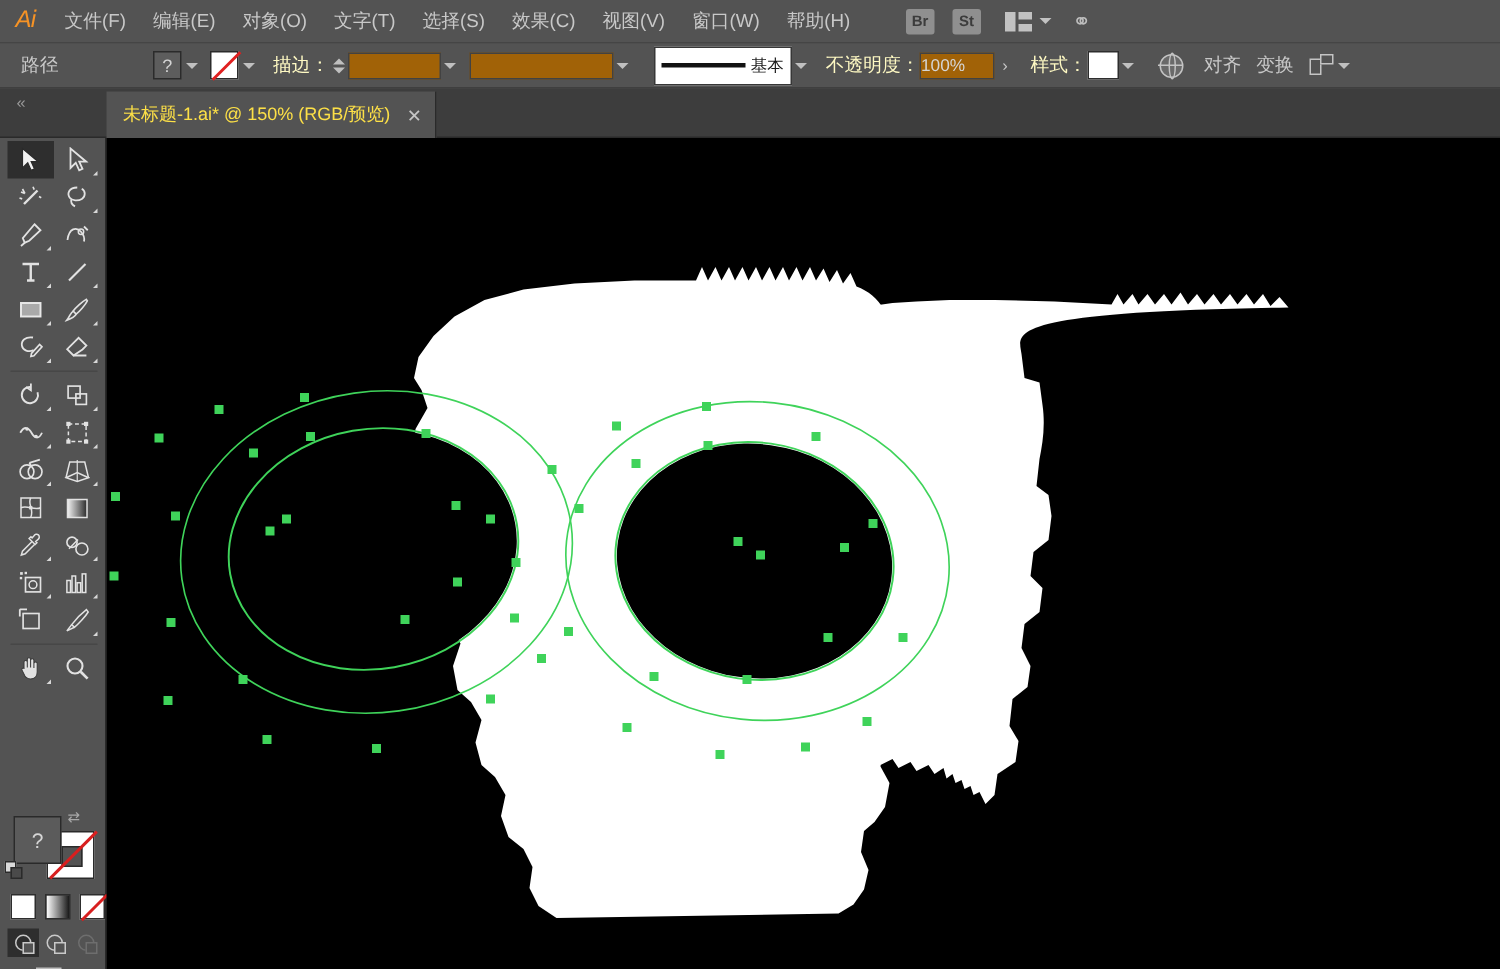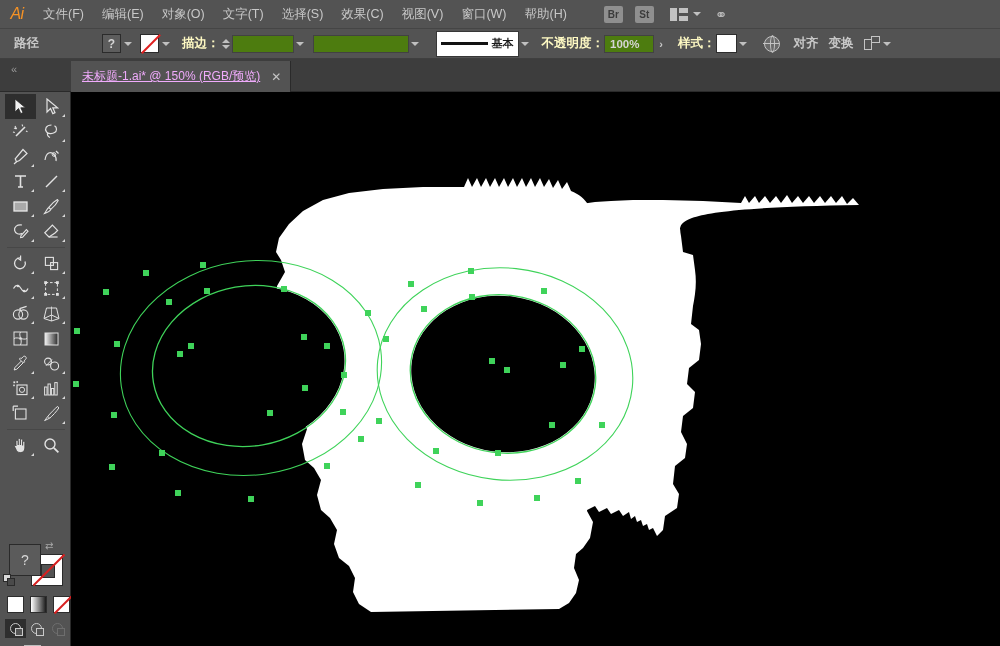--- a/index.html
+++ b/index.html
@@ -40,21 +40,21 @@
   .layout-glyph .lg-l { position: absolute; left: 0; top: 0; width: 7px; height: 13px; background: #c2c2c2; }
   .layout-glyph .lg-r1 { position: absolute; left: 9px; top: 0; width: 9px; height: 5px; background: #c2c2c2; }
   .layout-glyph .lg-r2 { position: absolute; left: 9px; top: 8px; width: 9px; height: 5px; background: #c2c2c2; }
   .chev { width: 0; height: 0; border-left: 4px solid transparent; border-right: 4px solid transparent; border-top: 4px solid #c2c2c2; }
   .mb-rocket { margin-left: 14px; color: #bdbdbd; font-size: 15px; line-height: 1; }
 
   
   .controlbar {
     position: absolute; left: 0; top: 29px; width: 1000px; height: 30px;
     background: #535353; border-bottom: 1px solid #3f3f3f;
-    display: flex; align-items: center; padding-left: 14px; font-weight: bold;
+    display: flex; align-items: center; padding-left: 14px;
   }
   .cb-label { color: #c8c8c8; font-size: 12.5px; white-space: nowrap; }
   .cb-label.dim { color: #fef9c3; }
   .sw-box {
     width: 19px; height: 19px; border: 1px solid #2b2b2b;
     background: #5d5d5d; position: relative;
   }
   .sw-box.qmark { display: flex; align-items: center; justify-content: center; color: #d4d4d4; font-size: 12px; }
   .sw-box.white { background: #ffffff; }
   .sw-none-slash {
@@ -62,28 +62,28 @@
     background: #e02020; transform: rotate(-45deg); transform-origin: center;
   }
   .dd-arrow {
     width: 13px; height: 16px; display: flex; align-items: center; justify-content: center;
   }
   .dd-arrow i { width: 0; height: 0; border-left: 4px solid transparent; border-right: 4px solid transparent; border-top: 4px solid #c0c0c0; display: block; }
   .stepper { display: flex; flex-direction: column; align-items: center; justify-content: center; width: 12px; height: 18px; gap: 2px; }
   .stepper i.up { width: 0; height: 0; border-left: 4px solid transparent; border-right: 4px solid transparent; border-bottom: 4px solid #c0c0c0; }
   .stepper i.dn { width: 0; height: 0; border-left: 4px solid transparent; border-right: 4px solid transparent; border-top: 4px solid #c0c0c0; }
   .fld {
-    height: 18px; background: #4d7c0f; border: 1px solid #424242;
-    color: #d5d5d5; font-size: 11.5px; line-height: 16px; padding: 0 5px;
+    height: 18px; background: #a16207; border: 1px solid #424242;
+    color: #d5d5d5; font-size: 11.5px; line-height: 16px; padding: 0 0;
   }
   .fld.wide { width: 62px; }
   .fld.wider { width: 96px; }
   .fld.opacity { width: 50px; }
   .brush-def {
-    width: 83px; height: 19px; background: #ffffff; border: 1px solid #373737;
+    width: 92px; height: 19px; background: #ffffff; border: 1px solid #373737;
     display: flex; align-items: center; padding: 12px 4px; gap: 4px;
   }
   .brush-line { flex: 1; height: 3px; background: #121212; }
   .brush-name { color: #1a1a1a; font-size: 11px; }
   .style-sw { width: 21px; height: 19px; background: #ffffff; border: 1px solid #2d2d2d; }
   .globe {
     width: 16px; height: 16px; border-radius: 50%;
     border: 1.5px solid #c4c4c4; position: relative; background: #6a6a6a;
   }
   .globe:before { content:""; position:absolute; left: 5.5px; top: -1.5px; width: 3px; height: 16px; border: 1.5px solid #c4c4c4; border-radius: 50%; }
@@ -101,21 +101,21 @@
   }
   .collapse-arrows {
     position: absolute; left: 5px; top: 62px; width: 18px; height: 14px;
     color: #9a9a9a; font-size: 11px; line-height: 14px; text-align: center;
   }
   .doc-tab {
     position: absolute; left: 71px; top: 61px; height: 31px;
     background: #535353; border-right: 1px solid #2a2a2a;
     display: flex; align-items: center; padding: 0 9px 0 11px; gap: 11px;
   }
-  .doc-tab-title { color: #f0abfc; font-size: 12px; white-space: nowrap; text-decoration: underline; }
+  .doc-tab-title { color: #fde047; font-size: 12px; white-space: nowrap; }
   .doc-tab-close { color: #c5c5c5; font-size: 12px; line-height: 12px; }
 
   
   .toolbar {
     position: absolute; left: 0; top: 92px; width: 71px; height: 554px;
     background: #535353; border-right: 1px solid #2a2a2a;
   }
   .tool-grid { position: absolute; left: 5px; top: 2px; width: 62px; display: flex; flex-wrap: wrap; }
   .tool {
     width: 31px; height: 25px; display: flex; align-items: center; justify-content: center;

